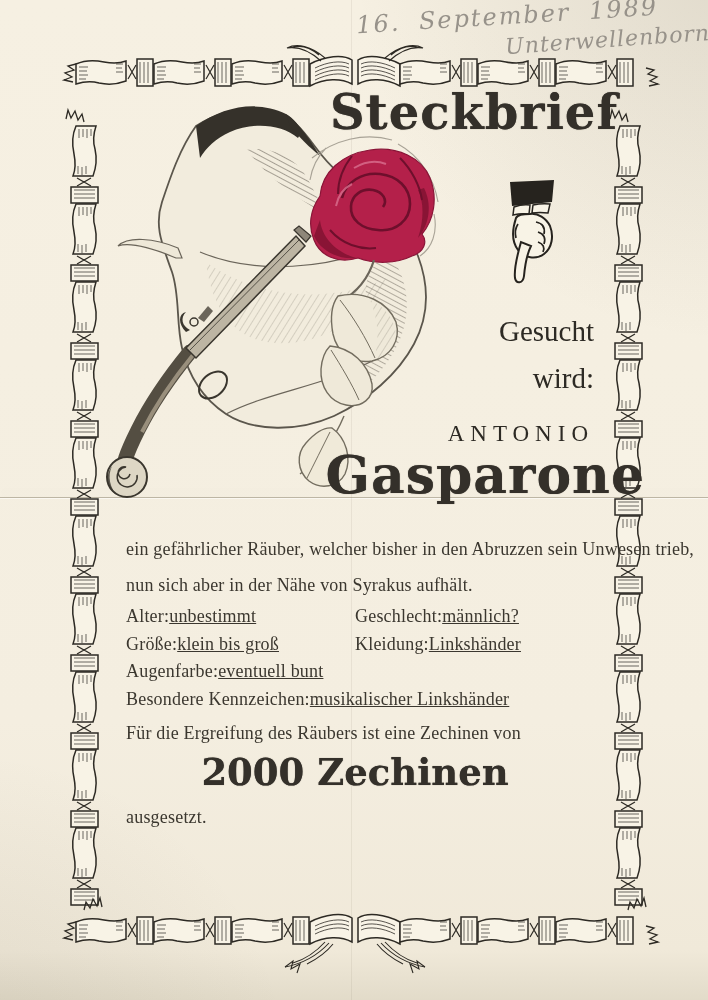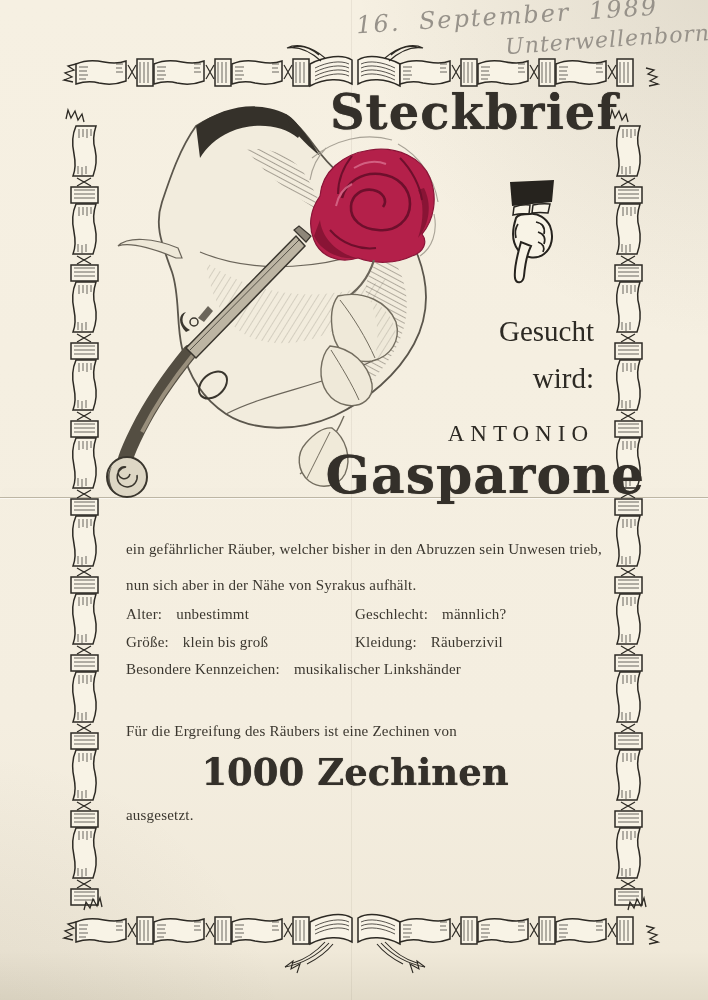--- a/index.html
+++ b/index.html
@@ -25,26 +25,26 @@
   
   .frak{font-family:"DejaVu Serif",serif;font-weight:bold;color:#34302a;
     text-shadow:0 0 .7px rgba(48,44,37,.85);white-space:nowrap;}
   .title{left:308px;top:84px;width:300px;text-align:center;font-size:48px;letter-spacing:1px;margin-left:16px;}
   .surname{left:255px;top:444px;width:390px;text-align:right;font-size:52px;letter-spacing:1px;}
   .amount{left:145px;top:750px;width:420px;text-align:center;font-size:37px;letter-spacing:0;}
   
   .wanted{left:418px;top:308px;width:176px;text-align:right;font-size:29px;line-height:47px;white-space:nowrap;}
   .wanted .antonio{font-size:23px;letter-spacing:6px;margin-top:8px;}
   
-  .bodytext{font-size:15px;color:#3b372f;letter-spacing:.2px;white-space:nowrap;}
+  .bodytext{font-size:18px;color:#3b372f;letter-spacing:.2px;white-space:nowrap;}
   .desc{left:126px;top:531px;line-height:36px;}
   .attrs{left:126px;top:606px;width:460px;}
   .attr-row{position:relative;height:27.6px;white-space:nowrap;}
   .attr-right{position:absolute;left:229px;top:0;}
-  .avalue{margin-left:14px;}
+  .avalue{margin-left:0;text-decoration:underline;}
   .reward-intro{left:126px;top:723px;}
   .reward-outro{left:126px;top:807px;}
   .signature{left:378px;top:841px;width:214px;text-align:center;font-size:15px;line-height:20px;color:#3b372f;}
 </style>
 </head>
 <body>
 
 <div class="page">
 
   <div class="abs crease-h"></div>
@@ -243,26 +243,29 @@
   <div class="abs bodytext attrs">
     <div class="attr-row">
       <span class="alabel">Alter:</span><span class="avalue">unbestimmt</span>
       <span class="attr-right">
         <span class="alabel">Geschlecht:</span><span class="avalue">männlich?</span>
       </span>
     </div>
     <div class="attr-row">
       <span class="alabel">Größe:</span><span class="avalue">klein bis groß</span>
       <span class="attr-right">
-        <span class="alabel">Kleidung:</span><span class="avalue">Räuberzivil</span>
+        <span class="alabel">Kleidung:</span><span class="avalue">Linkshänder</span>
       </span>
     </div>
     <div class="attr-row">
+      <span class="alabel">Augenfarbe:</span><span class="avalue">eventuell bunt</span>
+    </div>
+    <div class="attr-row">
       <span class="alabel">Besondere Kennzeichen:</span><span class="avalue">musikalischer Linkshänder</span>
     </div>
   </div>
 
   <div class="abs bodytext reward-intro">Für die Ergreifung des Räubers ist eine Zechinen von</div>
-  <div class="abs frak amount">1000 Zechinen</div>
+  <div class="abs frak amount">2000 Zechinen</div>
   <div class="abs bodytext reward-outro">ausgesetzt.</div>
 
 
 </div>
 
 </body></html>

